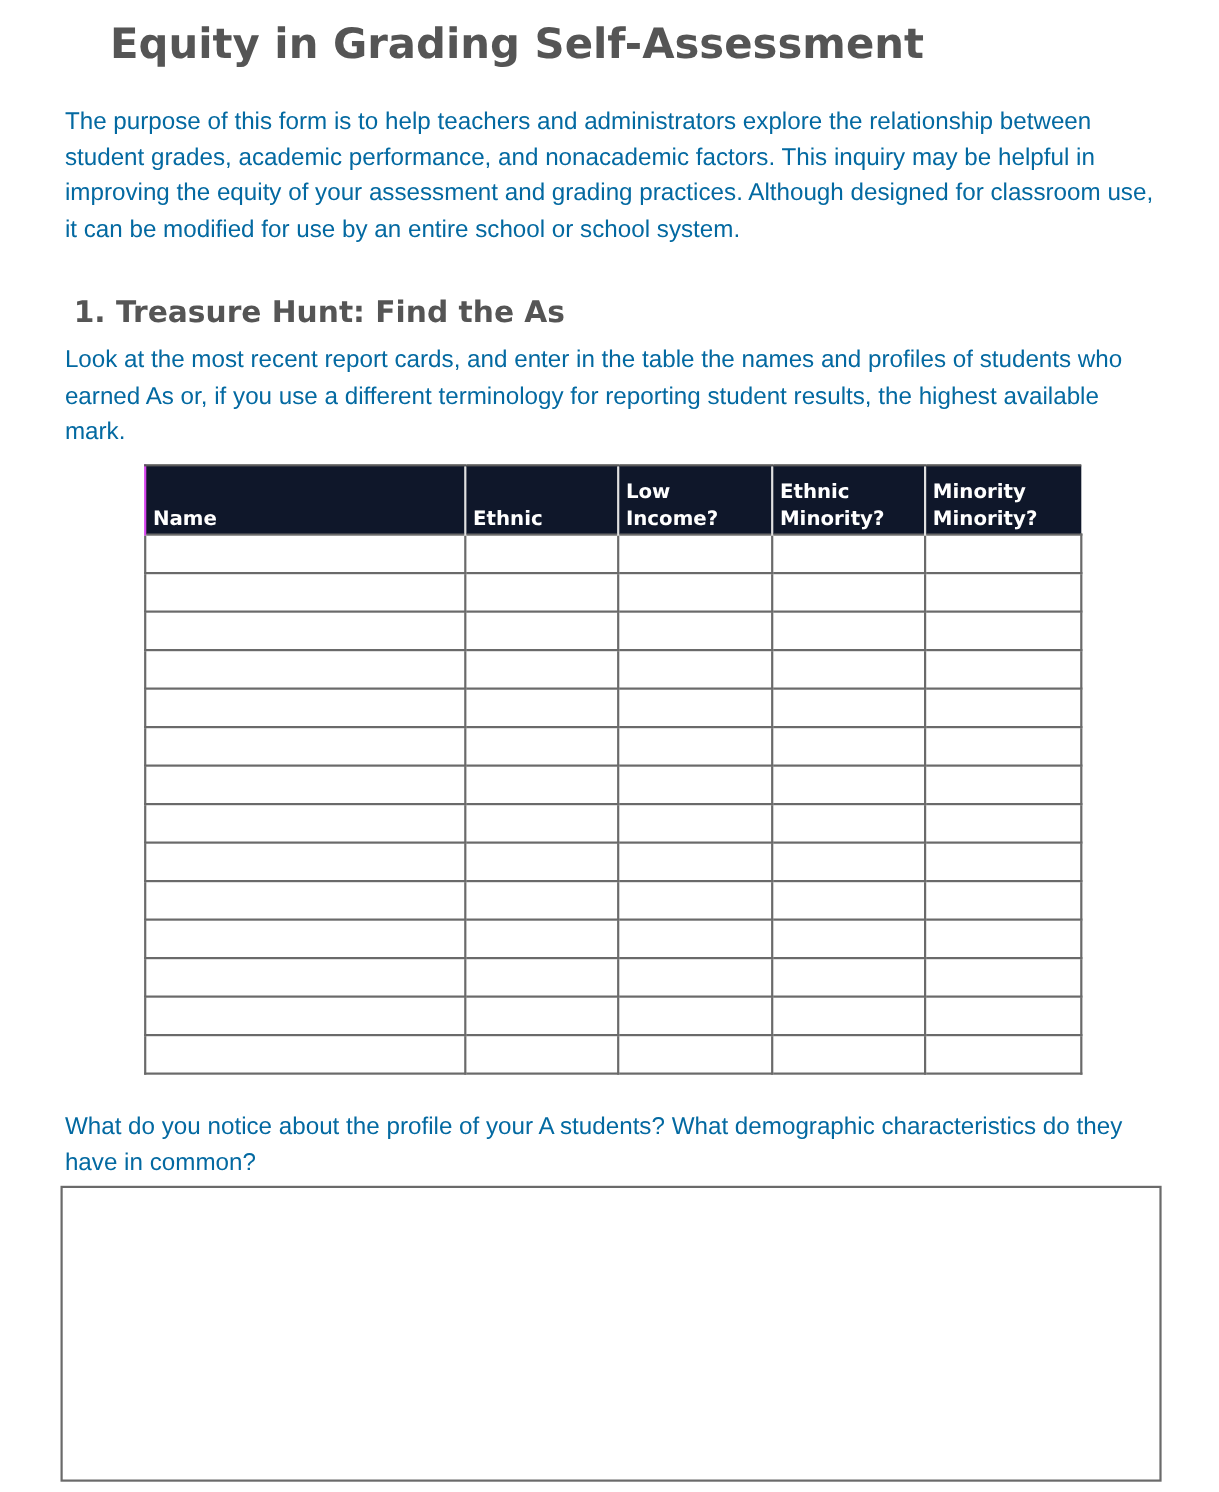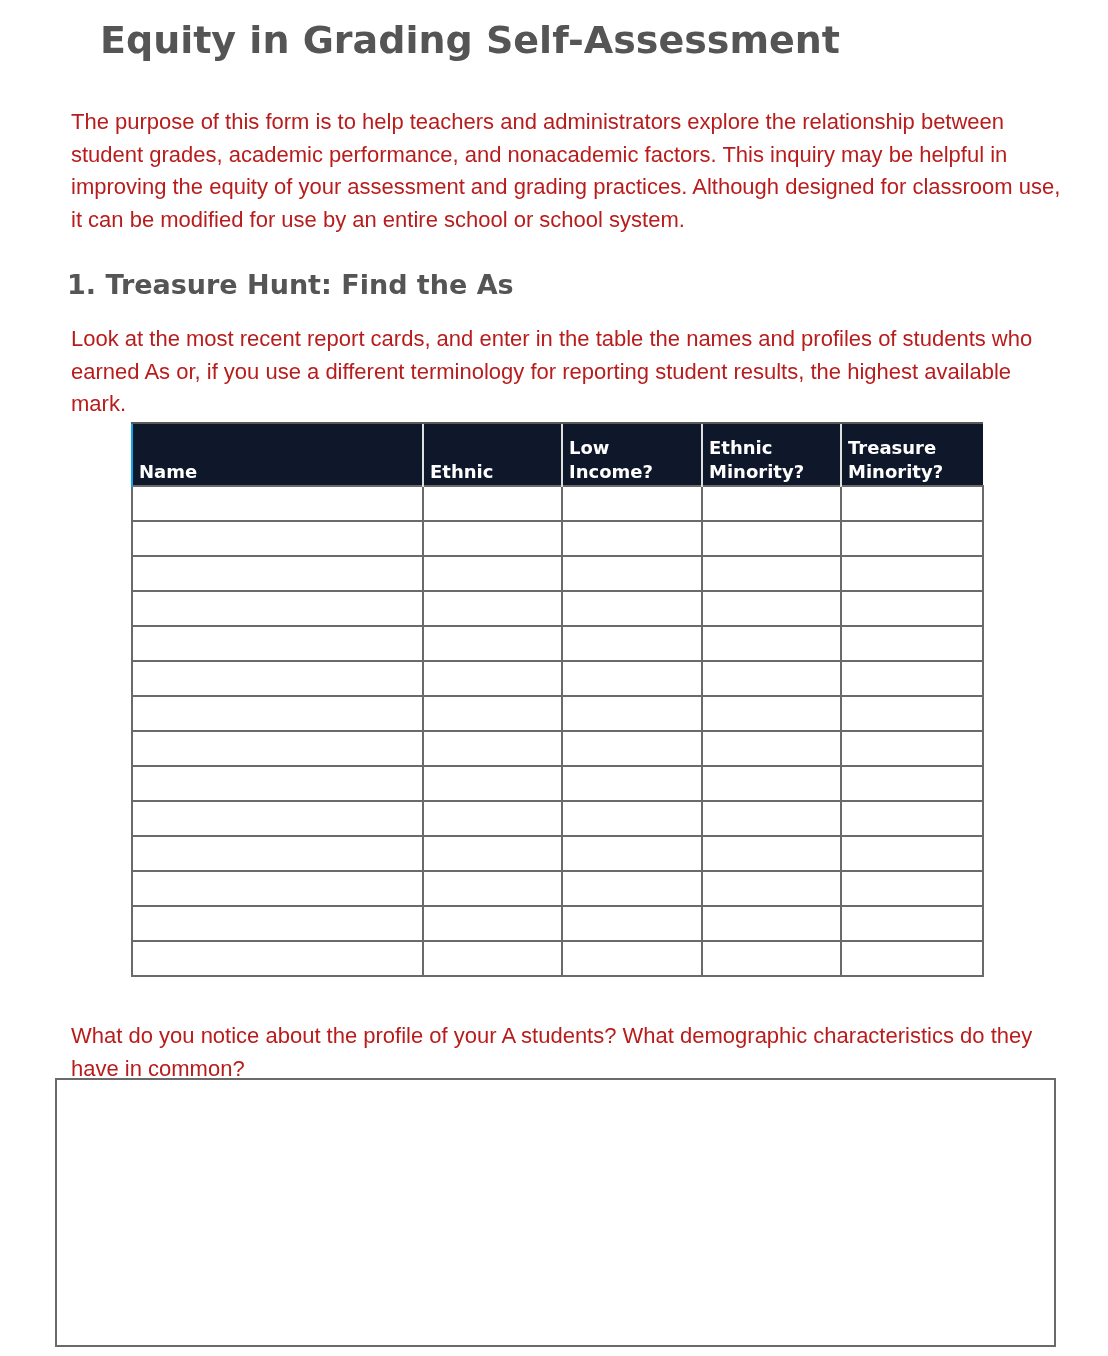--- a/index.html
+++ b/index.html
@@ -7,21 +7,21 @@
       width: 1108px; height: 1356px; position: relative; overflow: hidden;
       font-family: "Liberation Sans", sans-serif; color: #1a1a1a;
     }
     .title {
       position: absolute; left: 0; top: 18px; width: 940px; text-align: center;
       font-family: "DejaVu Sans", sans-serif; font-weight: bold; font-size: 38px;
       color: #555555; letter-spacing: 0px; margin: 0;
     }
     .para {
       position: absolute; left: 55px; width: 990px;
-      font-size: 22px; line-height: 32.5px; color: #b91c1c; margin: 16px;
+      font-size: 22px; line-height: 32.5px; color: #0369a1; margin: 4px;
     }
     .intro { top: 90px; }
     .section-heading {
       position: absolute; left: 55px; top: 257px; margin: 12px;
       font-family: "DejaVu Sans", sans-serif; font-weight: bold; font-size: 27px;
       color: #555555;
     }
     .instructions { top: 307px; width: 990px; }
     .question { top: 1004px; width: 1000px; }
 
@@ -29,21 +29,21 @@
       position: absolute; left: 131px; top: 422px;
       border-collapse: collapse; table-layout: fixed;
       width: 851px;
     }
     table.grid th {
       background: #0f172a; color: #ffffff; text-align: left; vertical-align: bottom;
       font-family: "DejaVu Sans", sans-serif; font-weight: bold; font-size: 18px;
       line-height: 24px; padding: 0 6px 1px 6px; height: 60px;
       border-left: 2px solid #e0e0e0; border-top: 2px solid #5a5a5a;
     }
-    table.grid th:first-child { border-left: 2px solid #0ea5e9; margin-left: 16px; }
+    table.grid th:first-child { border-left: 2px solid #d946ef; margin-left: 16px; }
     table.grid td {
       height: 33px; border: 2px solid #6a6a6a; background: #ffffff; padding: 0;
     }
     table.grid tr:last-child td { border-bottom: 2px solid #6a6a6a; }
 
     .answer-box {
       position: absolute; left: 55px; top: 1078px; width: 1001px; height: 269px;
       border: 2px solid #6a6a6a; background: #ffffff; box-sizing: border-box;
       resize: none; outline: none; font-family: "Liberation Sans", sans-serif; font-size: 20px;
     }
@@ -66,21 +66,21 @@
       <col style="width:140px">
       <col style="width:139px">
       <col style="width:142px">
   </colgroup>
   <thead>
     <tr>
       <th><span>Name</span></th>
       <th><span>Ethnic</span></th>
       <th><span>Low</span><br><span>Income?</span></th>
       <th><span>Ethnic</span><br><span>Minority?</span></th>
-      <th><span>Treasure</span><br><span>Minority?</span></th>
+      <th><span>Minority</span><br><span>Minority?</span></th>
     </tr>
   </thead>
   <tbody id="table-body">
       <tr>
         <td></td>
         <td></td>
         <td></td>
         <td></td>
         <td></td>
       </tr>

